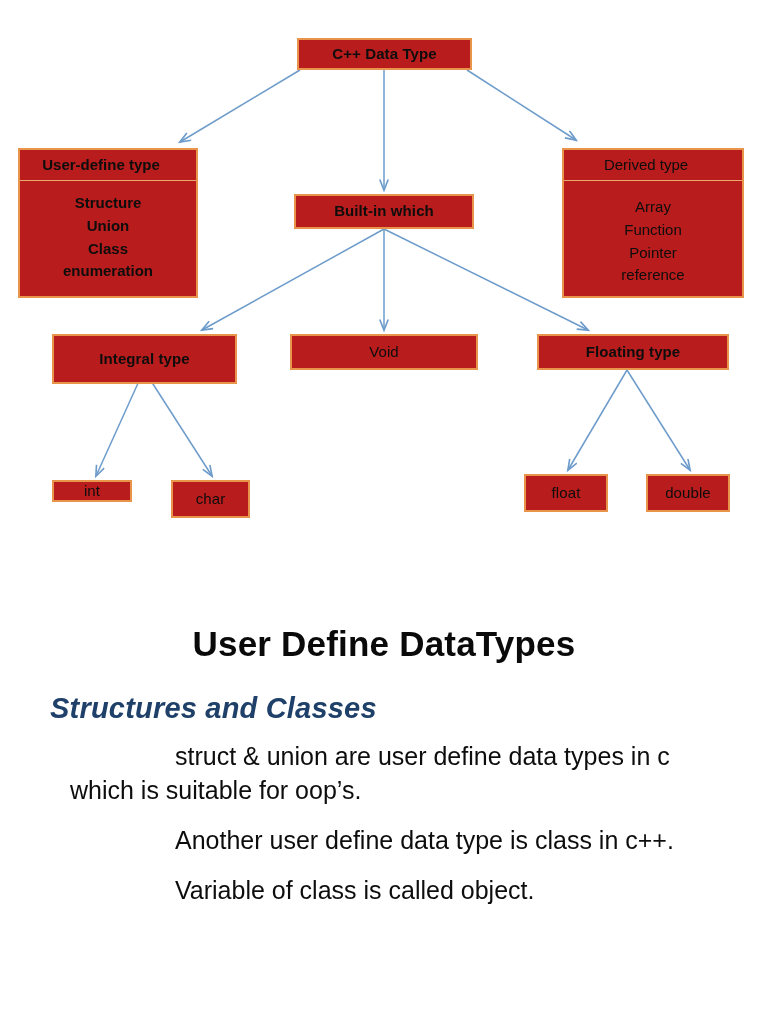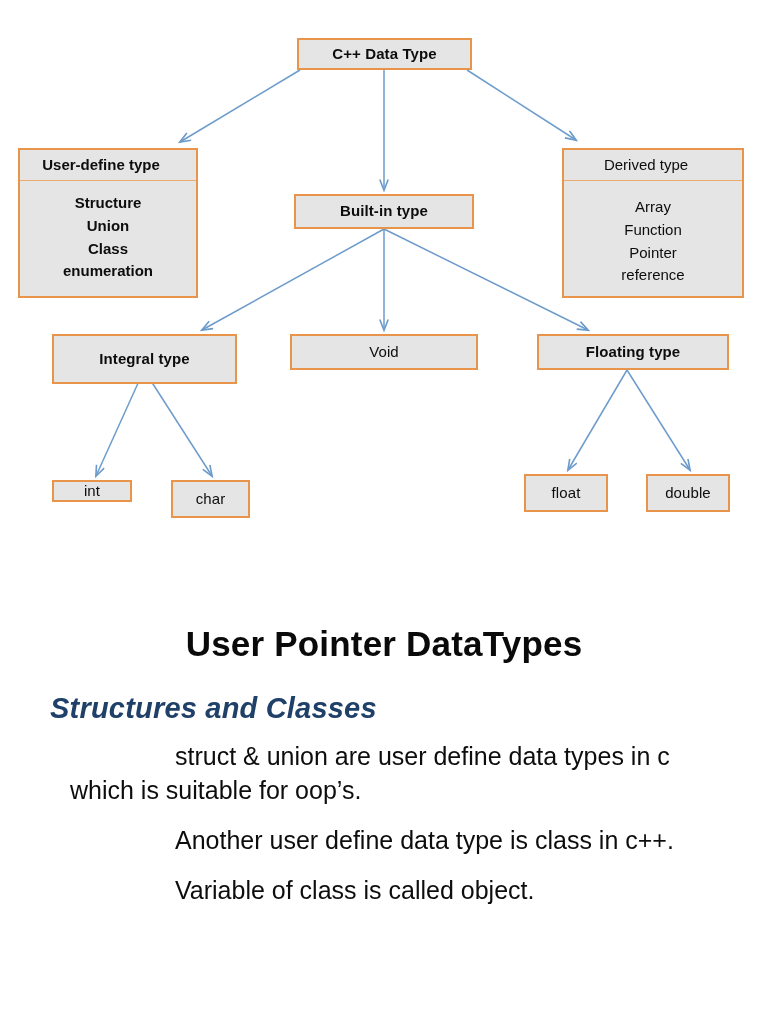--- a/index.html
+++ b/index.html
@@ -28,21 +28,21 @@
     left: 0; top: 0;
     width: 768px;
     height: 600px;
     pointer-events: none;
   }
 
   .node {
     position: absolute;
     box-sizing: border-box;
     border: 2px solid #E8944A;
-    background: #e5e5e5;
+    background: #b91c1c;
     display: flex;
     flex-direction: column;
     align-items: center;
     justify-content: center;
     text-align: center;
   }
   .node .label {
     font-size: 15px;
     line-height: 1.25;
     letter-spacing: 0.1px;
@@ -160,21 +160,21 @@
     <div class="head">User-define type</div>
     <div class="body">
       <div class="item">Structure</div>
       <div class="item">Union</div>
       <div class="item">Class</div>
       <div class="item">enumeration</div>
     </div>
   </div>
 
   <div class="node bold" style="left:294px; top:194px; width:180px; height:35px;">
-    <span class="label">Built-in type</span>
+    <span class="label">Built-in which</span>
   </div>
 
   <div class="node composite regular-items" style="left:562px; top:148px; width:182px; height:150px;gap:8px;">
     <div class="head">Derived type</div>
     <div class="body">
       <div class="item">Array</div>
       <div class="item">Function</div>
       <div class="item">Pointer</div>
       <div class="item">reference</div>
     </div>
@@ -204,18 +204,18 @@
     <span class="label">float</span>
   </div>
 
   <div class="node" style="left:646px; top:474px; width:84px; height:38px;">
     <span class="label">double</span>
   </div>
 
 </div>
 
 <div id="textblock">
-  <h1 id="title-userdefine">User Pointer DataTypes</h1>
+  <h1 id="title-userdefine">User Define DataTypes</h1>
   <h2 id="heading-structures">Structures and Classes</h2>
   <p class="para p1">struct &amp; union are user define data types in c which is suitable for oop’s.</p>
   <p class="para p2">Another user define data type is class in c++.</p>
   <p class="para p3">Variable of class is called object.</p>
 </div>
 
 </body></html>

